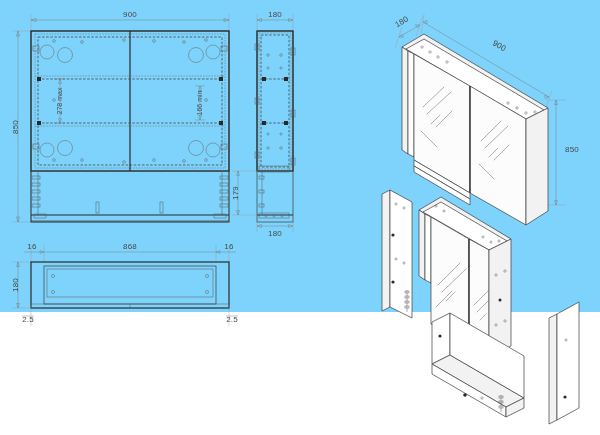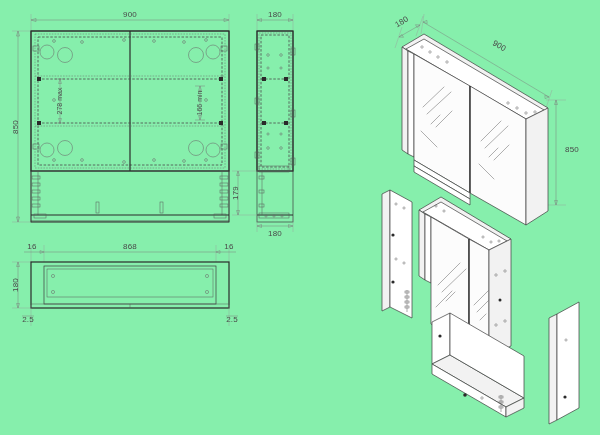--- a/index.html
+++ b/index.html
@@ -11,22 +11,22 @@
   body {
     width: 600px;
     height: 435px;
     overflow: hidden;
     font-family: "Liberation Sans", sans-serif;
     color: #3a3a3a;
   }
   #sheet {
     position: relative;
     width: 600px;
-    height: 435px;
-    background: #86efac;
+    height: 312px;
+    background: #7dd3fc;
   }
   svg.drawing {
     position: absolute;
     left: 0;
     top: 0;
     width: 600px;
     height: 435px;
   }
   .dimtext {
     font-family: "Liberation Sans", sans-serif;

